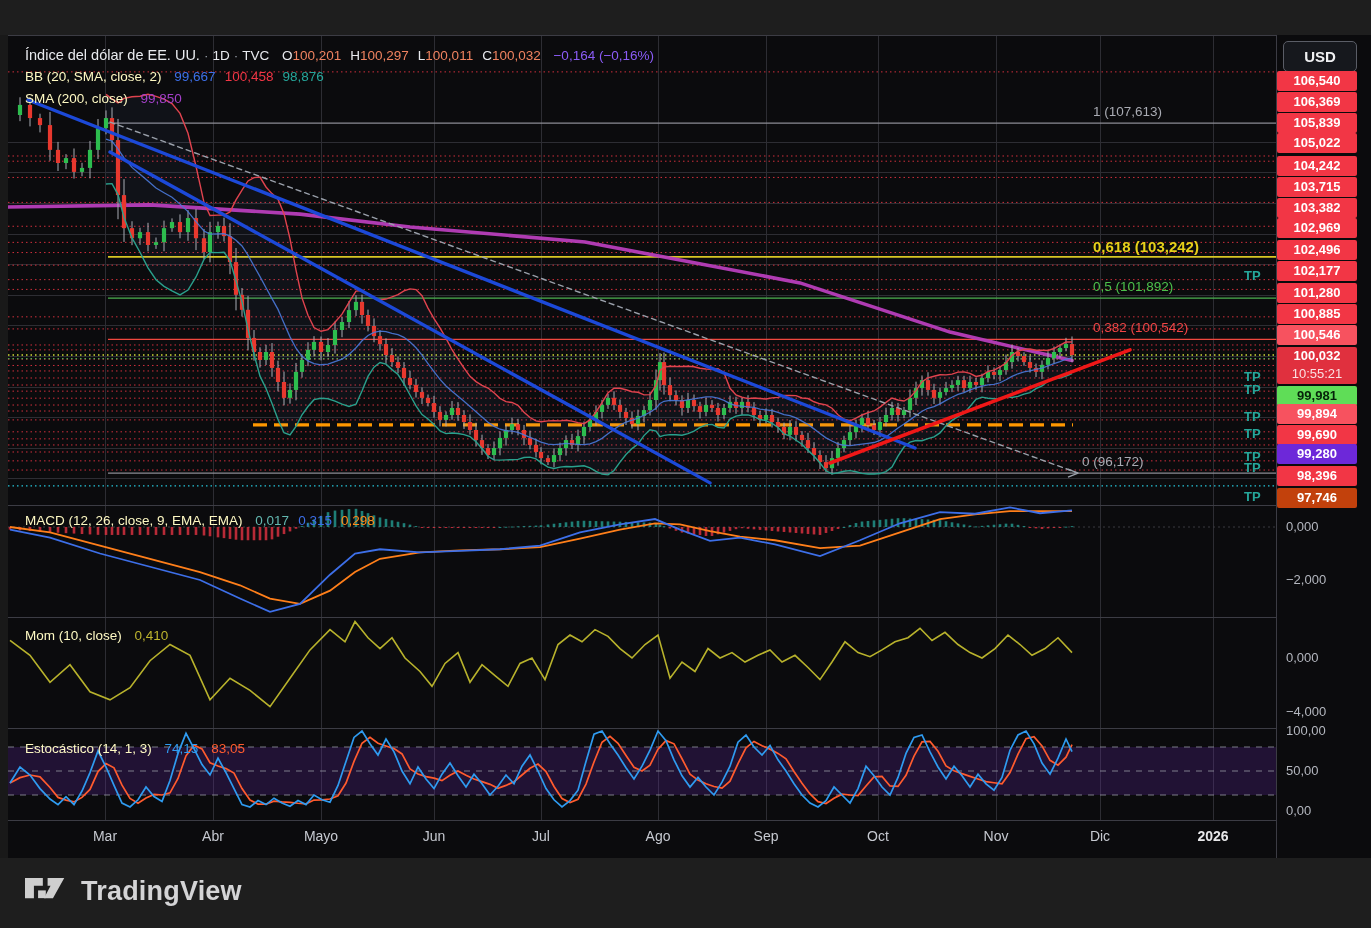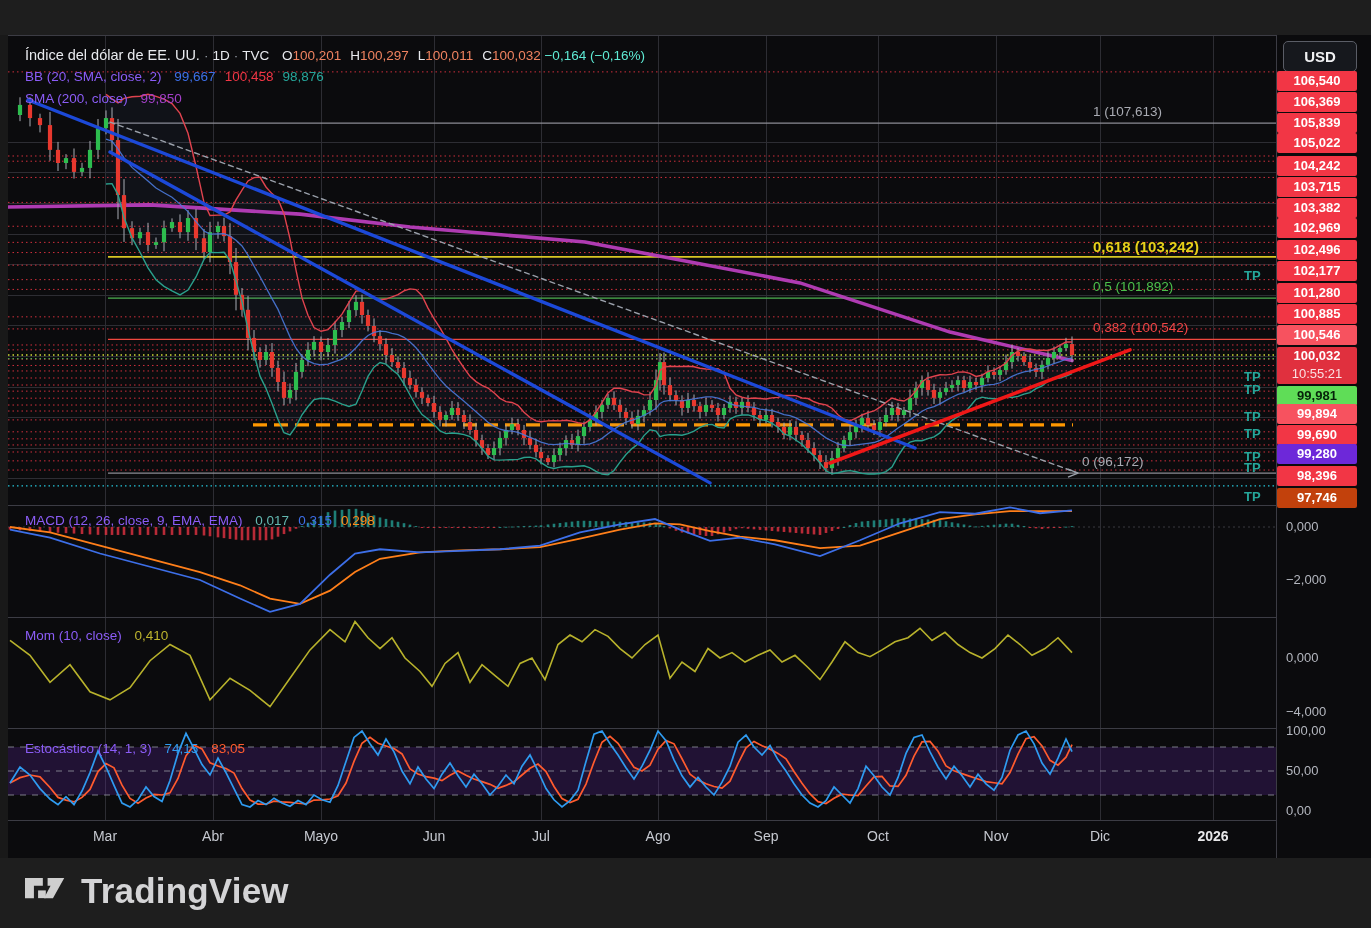--- a/index.html
+++ b/index.html
@@ -7,34 +7,34 @@
          font-family:"Liberation Sans","DejaVu Sans",sans-serif;-webkit-font-smoothing:antialiased;}
   .abs{position:absolute;}
   #topbar{left:0;top:0;width:1371px;height:35px;background:#191919;color:#dcdcdc;font-size:14.5px;
           line-height:35px;padding-left:25px;box-sizing:border-box;}
   #chartbg{left:0;top:35px;width:1371px;height:823px;background:#0b0b0d;}
   #leftstrip{left:0;top:35px;width:8px;height:823px;background:#191919;}
   #chart-svg{left:0;top:0;}
   .legend-row{position:absolute;white-space:nowrap;font-size:13.5px;color:#e8eaee;z-index:5;}
   .legend-row .dim{color:#9aa0aa;padding:0 4px;}
   .legend-row .val{margin-left:9px;}
-  .lg-label{color:#8b5cf6;}
+  .lg-label{color:#fef9c3;}
   #scalecol{left:1277px;top:35px;width:94px;height:823px;background:#0b0b0d;z-index:4;}
   #usd-btn{position:absolute;left:6px;top:6px;width:72px;height:29px;border:1.5px solid #5a5d66;
            border-radius:5px;color:#f0f0f2;font-size:15px;font-weight:bold;text-align:center;
            line-height:29px;background:#16181d;}
   .pricelab{position:absolute;left:0;width:80px;height:20px;border-radius:2px;color:#fff;
             font-size:13px;font-weight:bold;text-align:center;line-height:20px;}
   .scalenum{position:absolute;left:9px;color:#b4b7bf;font-size:13px;}
   .axis-month{position:absolute;top:828px;transform:translateX(-50%);color:#c6c9d0;font-size:14px;z-index:5;}
   .fiblab{position:absolute;font-size:13.5px;white-space:nowrap;z-index:5;}
   .tplab{position:absolute;left:1244px;color:#26a69a;font-size:13px;font-weight:bold;z-index:5;}
   #bottombar{left:0;top:858px;width:1371px;height:70px;background:#1e1e1e;}
   #logo{position:absolute;left:25px;top:13px;display:flex;align-items:center;gap:12px;}
-  #brand{color:#d4d4d6;font-size:35px;font-weight:bold;letter-spacing:.2px;}
+  #brand{color:#d4d4d6;font-size:27px;font-weight:bold;letter-spacing:.2px;}
 </style>
 </head>
 <body>
 
 <div id="stage">
 
   <div class="abs" id="chartbg"></div>
   <svg class="abs" id="chart-svg" width="1371" height="928">
       <defs>
         <clipPath id="clip-price">
@@ -656,21 +656,21 @@
       <line x1="0" y1="728.5" x2="1371" y2="728.5" stroke="#3c3c44" stroke-width="1"></line>
       <line x1="0" y1="820.5" x2="1371" y2="820.5" stroke="#3c3c44" stroke-width="1"></line>
       <line x1="0" y1="858.5" x2="1371" y2="858.5" stroke="#3c3c44" stroke-width="1"></line>
       <line x1="1276.5" y1="35" x2="1276.5" y2="858" stroke="#3c3c44" stroke-width="1"></line>
     </svg>
   <div class="abs" id="leftstrip"></div>
 
   <div class="legend-row" style="left:25px;top:47px;">
     <span style="font-size:14.5px;">Índice del dólar de EE. UU.</span><span class="dim">·</span><span>1D</span><span class="dim">·</span><span>TVC</span>
     <span id="ohlc-wrap"><span style="margin-left: 9px;"><span style="color: rgb(232, 234, 238);">O</span><span style="color: rgb(239, 131, 96);">100,201</span></span><span style="margin-left: 9px;"><span style="color: rgb(232, 234, 238);">H</span><span style="color: rgb(239, 131, 96);">100,297</span></span><span style="margin-left: 9px;"><span style="color: rgb(232, 234, 238);">L</span><span style="color: rgb(239, 131, 96);">100,011</span></span><span style="margin-left: 9px;"><span style="color: rgb(232, 234, 238);">C</span><span style="color: rgb(239, 131, 96);">100,032</span></span></span>
-    <span id="change-span" style="color: #5eead4;  text-align: center;">−0,164 (−0,16%)</span>
+    <span id="change-span" style="color: #8b5cf6; margin-left: 9px; text-align: center;">−0,164 (−0,16%)</span>
   </div>
   <div class="legend-row" style="left:25px;top:69px;">
     <span class="lg-label">BB (20, SMA, close, 2)</span>
     <span id="bb-vals"><span class="val" style="color: rgb(61, 111, 232);">99,667</span><span class="val" style="color: rgb(242, 54, 69);">100,458</span><span class="val" style="color: rgb(38, 166, 154);">98,876</span></span>
   </div>
   <div class="legend-row" style="left:25px;top:91px;">
     <span class="lg-label">SMA (200, close)</span>
     <span class="val" id="sma-val" style="color: rgb(164, 64, 201);">99,850</span>
   </div>
   <div class="legend-row" style="left:25px;top:513px;">

